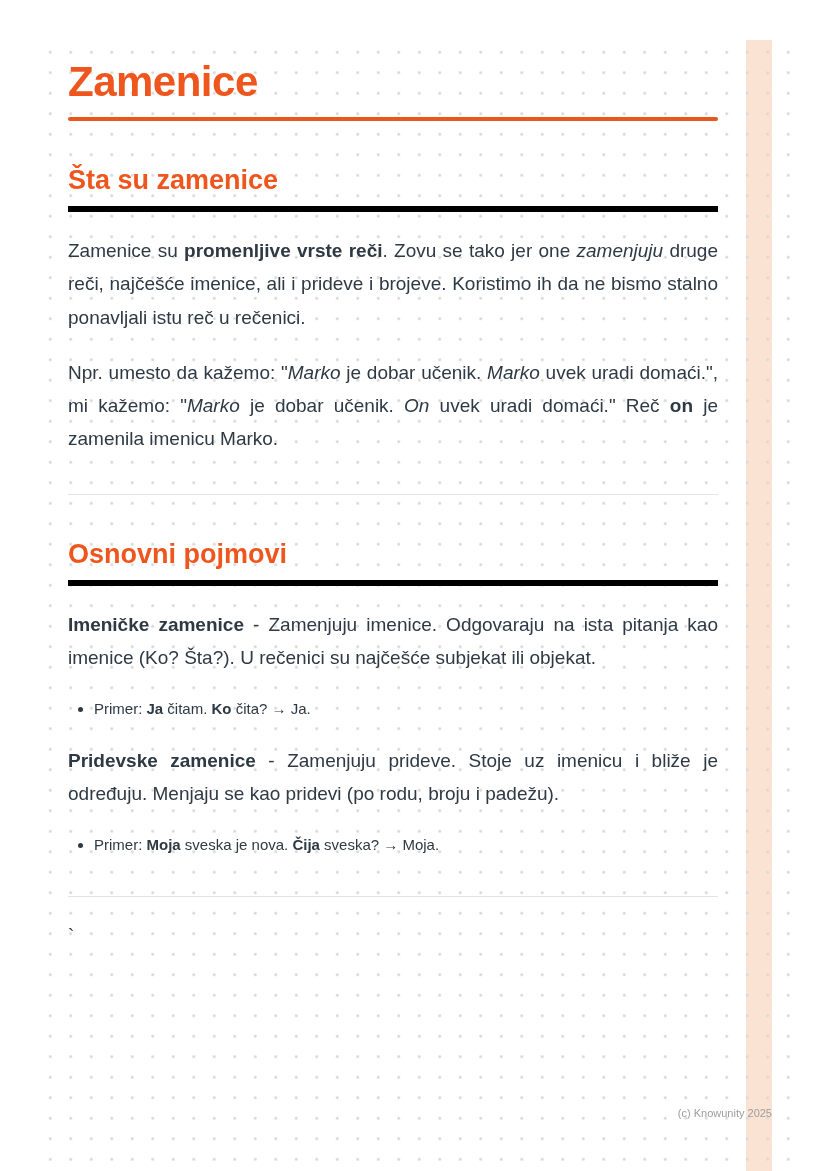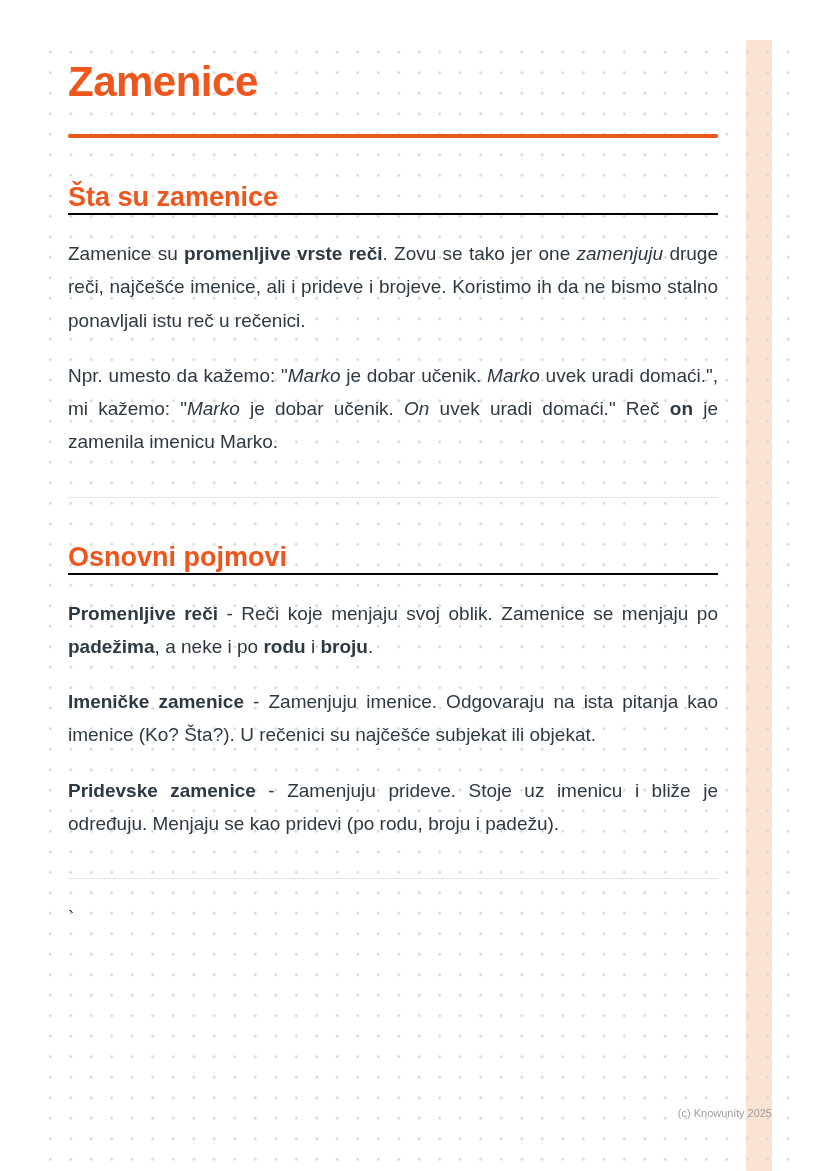--- a/index.html
+++ b/index.html
@@ -20,37 +20,38 @@
     left:40px;top:42px;right:32px;bottom:4px;
     background-image:radial-gradient(circle,#d9d9d9 1.2px, transparent 1.6px);
     background-size:20.5px 20.5px;
     pointer-events:none;
   }
   .content{
     position:absolute;
     left:68px;top:58px;width:650px;
   }
   h1{
-    margin:0 0 28px 0;
+    margin:0 0 11px 0;
     font-size:42px;
     font-weight:800;
     letter-spacing:-0.5px;
     color:#ee561d;
   }
   .title-rule{
     height:4px;
     background:#e8571b;
     border-radius:2px;
   }
   h2.section-heading{
     margin:44px 0 0 0;
+    padding-bottom:10px;
     font-size:27px;
     font-weight:700;
     color:#ee561d;
-    border-bottom:2px solid #000000;
+    border-bottom:6px solid #000000;
   }
   p.paragraph{
     margin:22px 0;
     font-size:19px;
     line-height:1.75;
     color:#2e3944;
     text-align:justify;
   }
   ul.bullets{
     margin:18px 0 22px 0;
@@ -84,21 +85,26 @@
 
 <div class="content">
   <h1>Zamenice</h1>
   <div class="title-rule"></div>
   <div id="sections">
       <h2 class="section-heading">Šta su zamenice</h2>
       <p class="paragraph"><span>Zamenice su </span><span class="b">promenljive vrste reči</span><span>. Zovu se tako jer one </span><span class="i">zamenjuju</span><span> druge reči, najčešće imenice, ali i prideve i brojeve. Koristimo ih da ne bismo stalno ponavljali istu reč u rečenici.</span></p>
       <p class="paragraph"><span>Npr. umesto da kažemo: "</span><span class="i">Marko</span><span> je dobar učenik. </span><span class="i">Marko</span><span> uvek uradi domaći.", mi kažemo: "</span><span class="i">Marko</span><span> je dobar učenik. </span><span class="i">On</span><span> uvek uradi domaći." Reč </span><span class="b">on</span><span> je zamenila imenicu Marko.</span></p>
       <hr class="divider">
       <h2 class="section-heading">Osnovni pojmovi</h2>
-      <p class="paragraph"><span class="b">Promenljive reči</span><span> - Reči koje menjaju svoj oblik. Zamenice se menjaju po </span><span class="b">padežima</span><span>, a neke i po </span><span class="b">rodu</span><span> i </span><span class="b">broju</span><span>.</span></p>
       <p class="paragraph"><span class="b">Imeničke zamenice</span><span> - Zamenjuju imenice. Odgovaraju na ista pitanja kao imenice (Ko? Šta?). U rečenici su najčešće subjekat ili objekat.</span></p>
+      <ul class="bullets">
+        <li><span>Primer: </span><span class="b">Ja</span><span> čitam. </span><span class="b">Ko</span><span> čita? → Ja.</span></li>
+      </ul>
       <p class="paragraph"><span class="b">Pridevske zamenice</span><span> - Zamenjuju prideve. Stoje uz imenicu i bliže je određuju. Menjaju se kao pridevi (po rodu, broju i padežu).</span></p>
+      <ul class="bullets">
+        <li><span>Primer: </span><span class="b">Moja</span><span> sveska je nova. </span><span class="b">Čija</span><span> sveska? → Moja.</span></li>
+      </ul>
       <hr class="divider">
       <p class="paragraph"><span>`</span></p>
     </div>
 </div>
 
 <div class="footer">(c) Knowunity 2025</div>
 
 </body></html>

